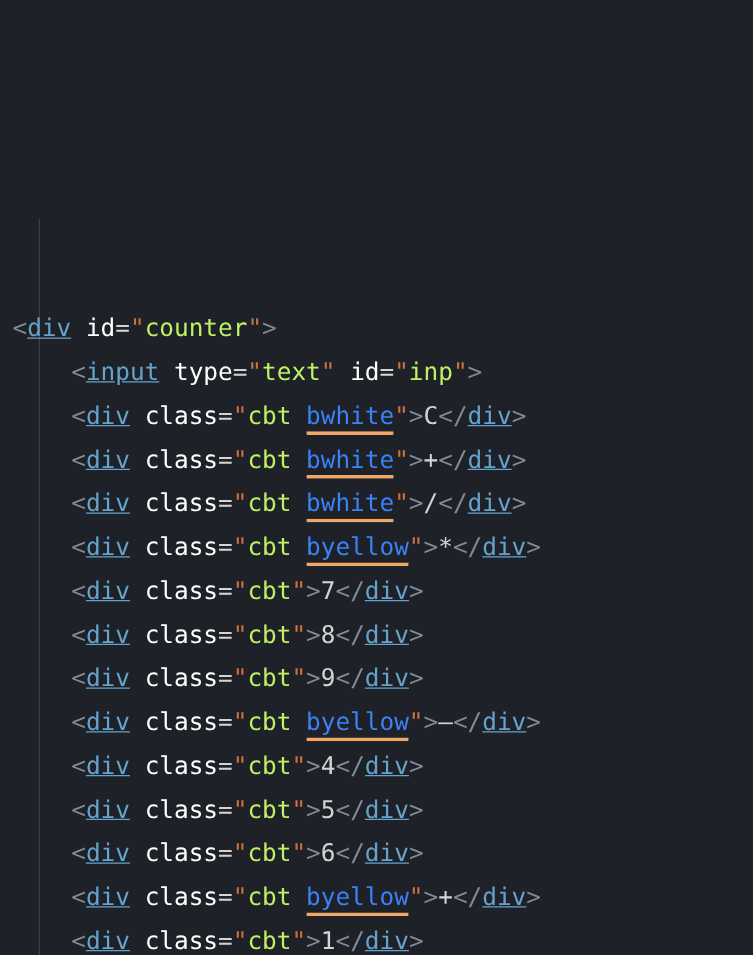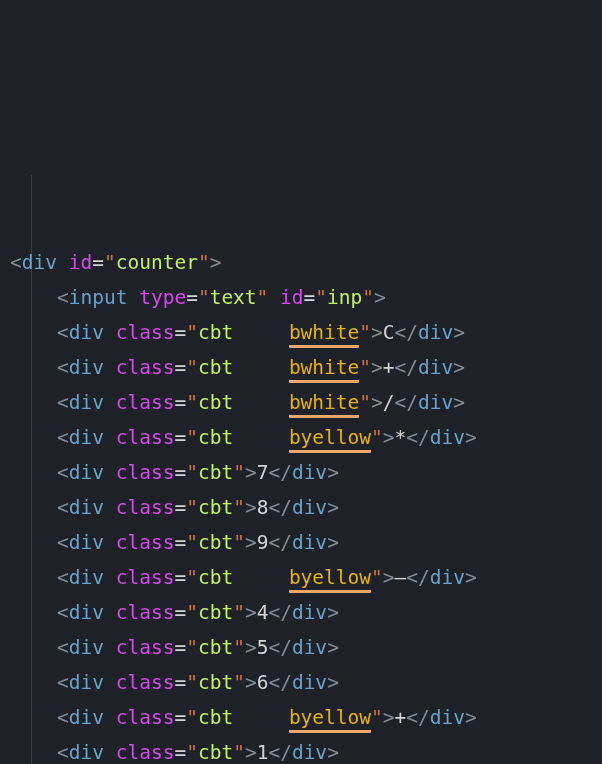--- a/index.html
+++ b/index.html
@@ -28,26 +28,26 @@
     position: absolute;
     top: 35px;
     bottom: 35px;
     left: 20.7px;
     width: 0;
     border-left: 1px solid #3b3f44;
   }
 
   
   .br  { color: #828b97; }   
-  .tag { color: #66a3cc; }   
-  .attr{ color: #d946ef; text-align: center; }   
+  .tag { color: #66a3cc; text-decoration: underline; }   
+  .attr{ color: #ffffff; text-align: center; }   
   .eq  { color: #d4d4d4; }
   .q   { color: #ce723c; }   
   .str { color: #bef264; }   
-  .strw{ color: #eab308; border-bottom: 3px solid #f0a868; border-radius:1px; padding-bottom:1px;margin-left:44px; } 
+  .strw{ color: #3b82f6; border-bottom: 3px solid #f0a868; border-radius:1px; padding-bottom:1px; } 
   .txt { color: #d4d4d4; }
 </style>
 </head>
 <body>
 
 
 
 <div class="code">
   <div class="indent-guide"></div>
   <div id="lines"><span class="line"><span class="br">&lt;</span><span class="tag">div</span> <span class="attr">id</span><span class="eq">=</span><span class="q">"</span><span class="str">counter</span><span class="q">"</span><span class="br">&gt;</span></span><span class="line">    <span class="br">&lt;</span><span class="tag">input</span> <span class="attr">type</span><span class="eq">=</span><span class="q">"</span><span class="str">text</span><span class="q">"</span> <span class="attr">id</span><span class="eq">=</span><span class="q">"</span><span class="str">inp</span><span class="q">"</span><span class="br">&gt;</span></span><span class="line">    <span class="br">&lt;</span><span class="tag">div</span> <span class="attr">class</span><span class="eq">=</span><span class="q">"</span><span class="str">cbt </span><span class="strw">bwhite</span><span class="q">"</span><span class="br">&gt;</span><span class="txt">C</span><span class="br">&lt;</span><span class="br">/</span><span class="tag">div</span><span class="br">&gt;</span></span><span class="line">    <span class="br">&lt;</span><span class="tag">div</span> <span class="attr">class</span><span class="eq">=</span><span class="q">"</span><span class="str">cbt </span><span class="strw">bwhite</span><span class="q">"</span><span class="br">&gt;</span><span class="txt">+</span><span class="br">&lt;</span><span class="br">/</span><span class="tag">div</span><span class="br">&gt;</span></span><span class="line">    <span class="br">&lt;</span><span class="tag">div</span> <span class="attr">class</span><span class="eq">=</span><span class="q">"</span><span class="str">cbt </span><span class="strw">bwhite</span><span class="q">"</span><span class="br">&gt;</span><span class="txt">/</span><span class="br">&lt;</span><span class="br">/</span><span class="tag">div</span><span class="br">&gt;</span></span><span class="line">    <span class="br">&lt;</span><span class="tag">div</span> <span class="attr">class</span><span class="eq">=</span><span class="q">"</span><span class="str">cbt </span><span class="strw">byellow</span><span class="q">"</span><span class="br">&gt;</span><span class="txt">*</span><span class="br">&lt;</span><span class="br">/</span><span class="tag">div</span><span class="br">&gt;</span></span><span class="line">    <span class="br">&lt;</span><span class="tag">div</span> <span class="attr">class</span><span class="eq">=</span><span class="q">"</span><span class="str">cbt</span><span class="q">"</span><span class="br">&gt;</span><span class="txt">7</span><span class="br">&lt;</span><span class="br">/</span><span class="tag">div</span><span class="br">&gt;</span></span><span class="line">    <span class="br">&lt;</span><span class="tag">div</span> <span class="attr">class</span><span class="eq">=</span><span class="q">"</span><span class="str">cbt</span><span class="q">"</span><span class="br">&gt;</span><span class="txt">8</span><span class="br">&lt;</span><span class="br">/</span><span class="tag">div</span><span class="br">&gt;</span></span><span class="line">    <span class="br">&lt;</span><span class="tag">div</span> <span class="attr">class</span><span class="eq">=</span><span class="q">"</span><span class="str">cbt</span><span class="q">"</span><span class="br">&gt;</span><span class="txt">9</span><span class="br">&lt;</span><span class="br">/</span><span class="tag">div</span><span class="br">&gt;</span></span><span class="line">    <span class="br">&lt;</span><span class="tag">div</span> <span class="attr">class</span><span class="eq">=</span><span class="q">"</span><span class="str">cbt </span><span class="strw">byellow</span><span class="q">"</span><span class="br">&gt;</span><span class="txt">–</span><span class="br">&lt;</span><span class="br">/</span><span class="tag">div</span><span class="br">&gt;</span></span><span class="line">    <span class="br">&lt;</span><span class="tag">div</span> <span class="attr">class</span><span class="eq">=</span><span class="q">"</span><span class="str">cbt</span><span class="q">"</span><span class="br">&gt;</span><span class="txt">4</span><span class="br">&lt;</span><span class="br">/</span><span class="tag">div</span><span class="br">&gt;</span></span><span class="line">    <span class="br">&lt;</span><span class="tag">div</span> <span class="attr">class</span><span class="eq">=</span><span class="q">"</span><span class="str">cbt</span><span class="q">"</span><span class="br">&gt;</span><span class="txt">5</span><span class="br">&lt;</span><span class="br">/</span><span class="tag">div</span><span class="br">&gt;</span></span><span class="line">    <span class="br">&lt;</span><span class="tag">div</span> <span class="attr">class</span><span class="eq">=</span><span class="q">"</span><span class="str">cbt</span><span class="q">"</span><span class="br">&gt;</span><span class="txt">6</span><span class="br">&lt;</span><span class="br">/</span><span class="tag">div</span><span class="br">&gt;</span></span><span class="line">    <span class="br">&lt;</span><span class="tag">div</span> <span class="attr">class</span><span class="eq">=</span><span class="q">"</span><span class="str">cbt </span><span class="strw">byellow</span><span class="q">"</span><span class="br">&gt;</span><span class="txt">+</span><span class="br">&lt;</span><span class="br">/</span><span class="tag">div</span><span class="br">&gt;</span></span><span class="line">    <span class="br">&lt;</span><span class="tag">div</span> <span class="attr">class</span><span class="eq">=</span><span class="q">"</span><span class="str">cbt</span><span class="q">"</span><span class="br">&gt;</span><span class="txt">1</span><span class="br">&lt;</span><span class="br">/</span><span class="tag">div</span><span class="br">&gt;</span></span></div>

